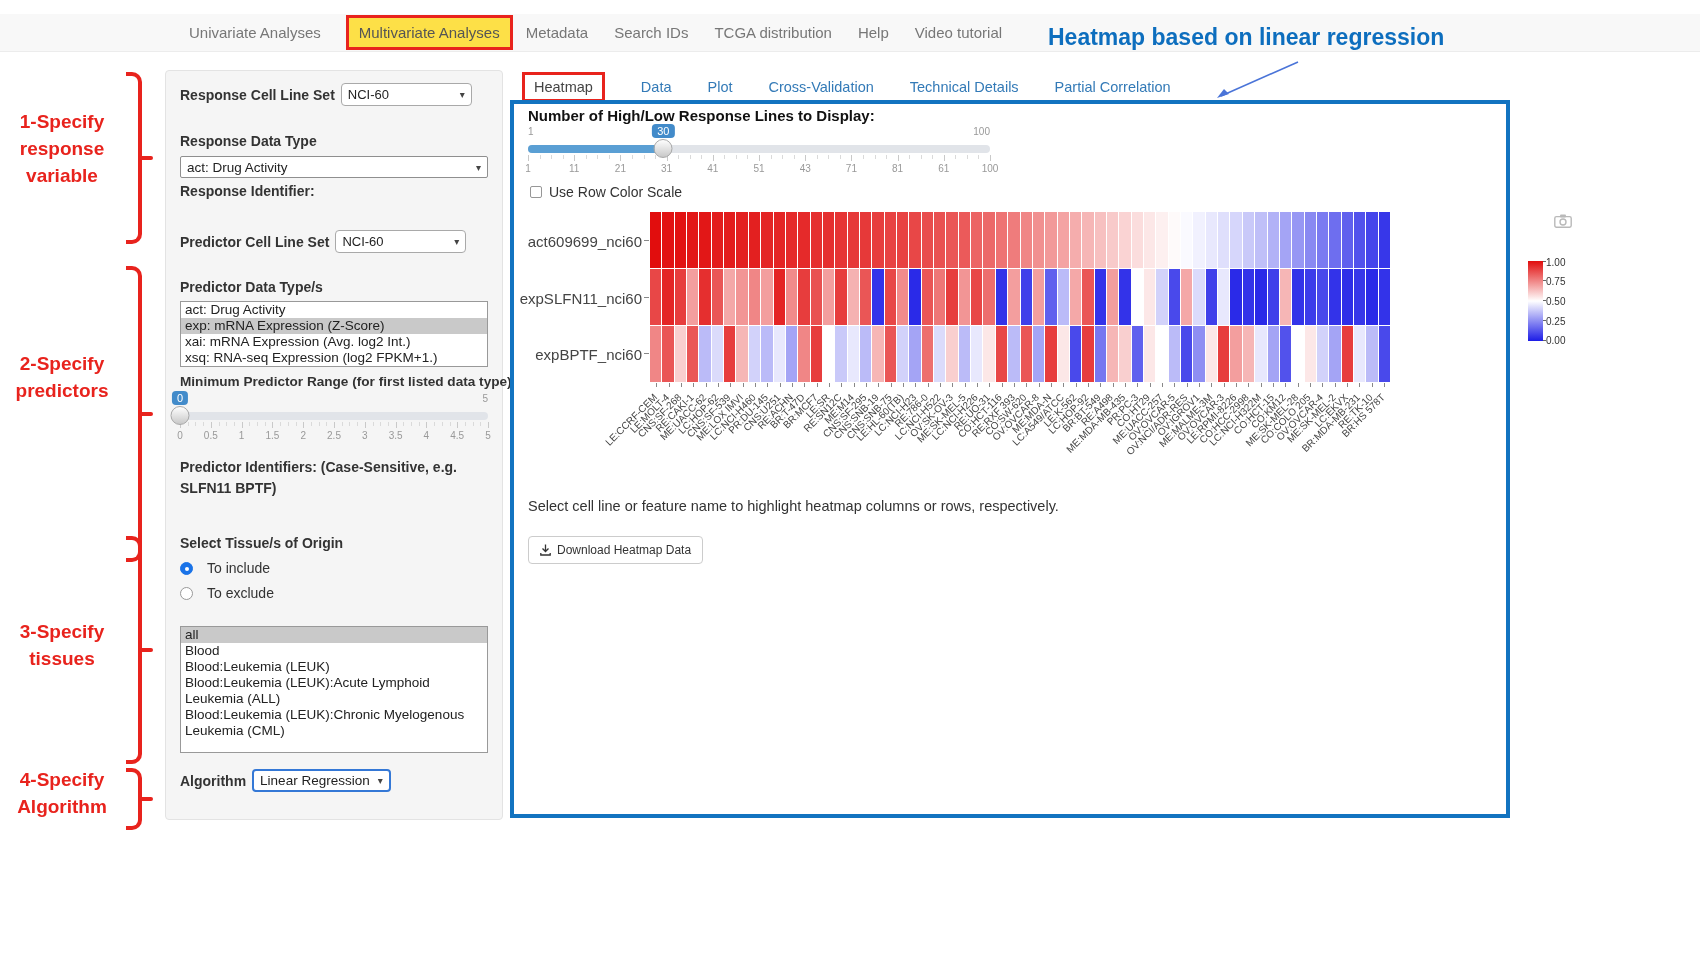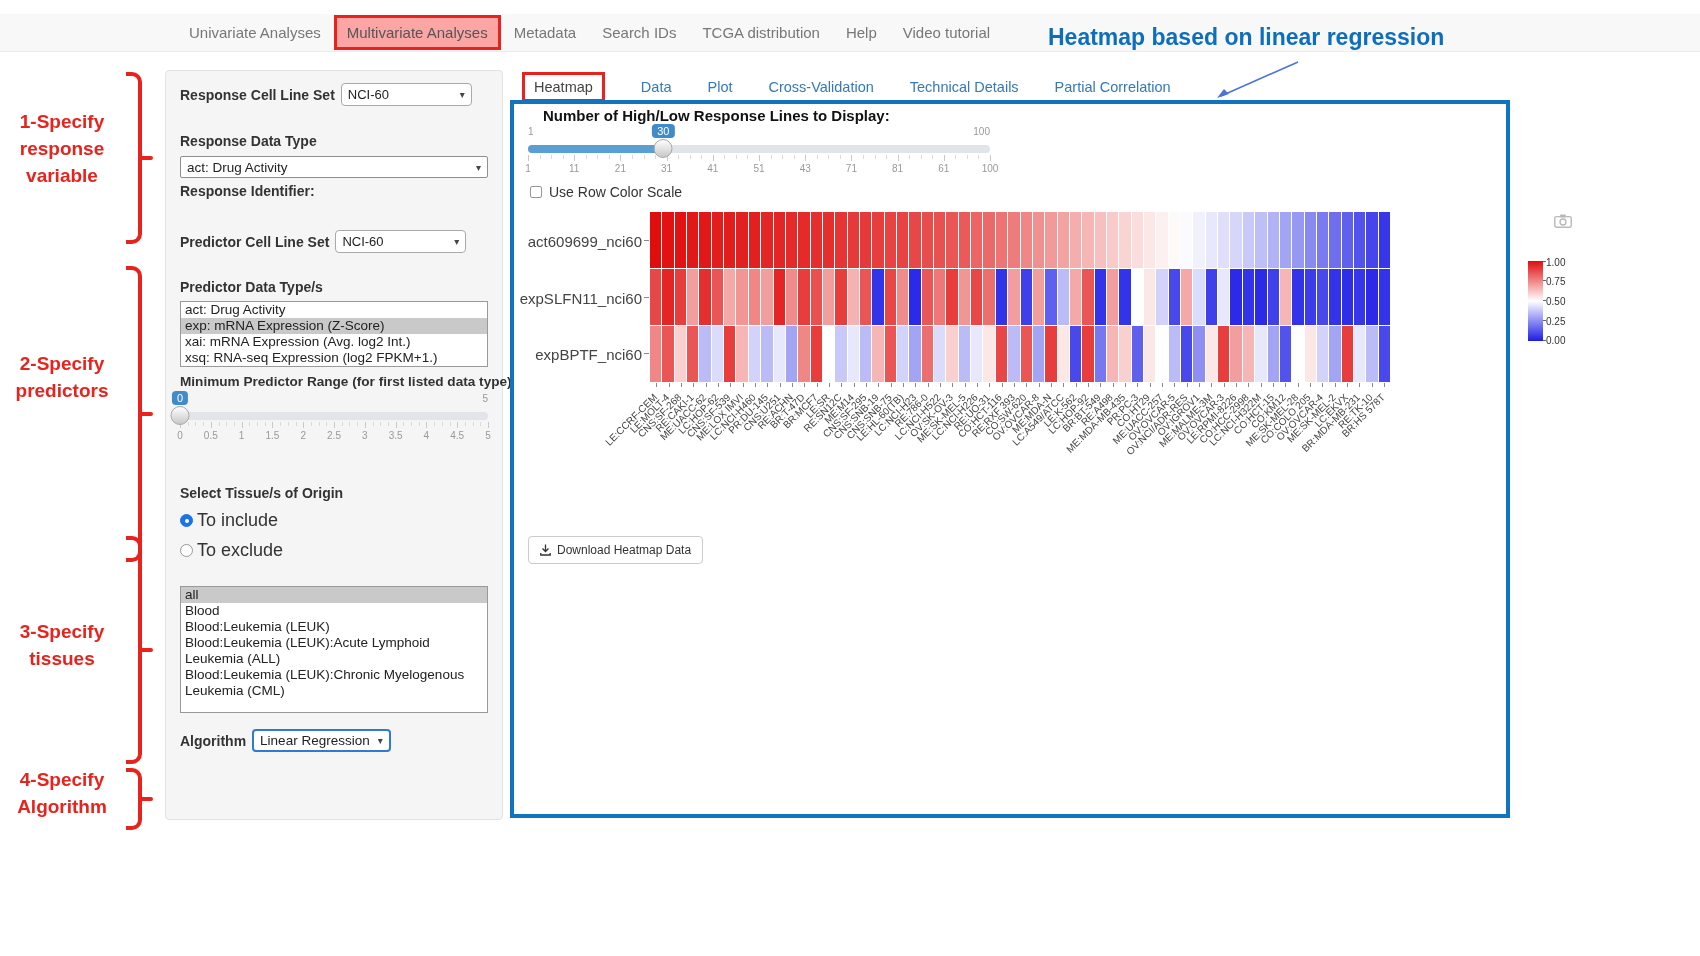--- a/index.html
+++ b/index.html
@@ -1,21 +1,21 @@
 <!DOCTYPE html>
 <html><head>
 <meta charset="utf-8">
 <style>
   * { margin:0; padding:0; box-sizing:border-box; }
   html,body { width:1700px; height:956px; background:#fff; font-family:"Liberation Sans","DejaVu Sans",sans-serif; position:relative; overflow:hidden; }
 
   
   .navbar { position:absolute; left:0; top:14px; width:1700px; height:38px; background:#f8f8f8; border-bottom:1px solid #ececec; display:flex; align-items:center; padding-left:176px; }
   .nav-item { font-size:15px; color:#777; padding:9px 13px; white-space:nowrap; cursor:pointer; }
-  .nav-item.active { color:#555; background:#fca5a5; padding:6px 10px; border:3px solid #e8231d; }
+  .nav-item.active { color:#555; background:#fde047; padding:6px 10px; border:3px solid #e8231d;margin-left:12px; }
 
   
   .blue-heading { position:absolute; left:1048px; top:24px; font-size:23px; font-weight:bold; color:#0d6ebe; white-space:nowrap; }
   .anno-arrow { position:absolute; left:1195px; top:56px; }
 
   
   .step-label { position:absolute; color:#e8231d; font-weight:bold; font-size:19px; line-height:27px; text-align:center; }
   .bracket { position:absolute; width:16px; border:4px solid #e8231d; border-left:none; border-radius:0 10px 10px 0; }
   .bracket:after { content:""; position:absolute; right:-15px; top:calc(50% - 2px); width:13px; height:4px; background:#e8231d; border-radius:2px; }
 
@@ -23,21 +23,21 @@
   .form-panel { position:absolute; left:165px; top:70px; width:338px; height:750px; background:#f5f5f5; border:1px solid #e3e3e3; border-radius:4px; padding:12px 14px; font-size:14px; color:#333; }
   .lbl { font-weight:bold; font-size:14px; color:#333; }
   .inline-row { display:flex; align-items:center; gap:6px; }
   .sel { background:#fff; border:1px solid #a9a9a9; border-radius:4px; height:23px; display:flex; align-items:center; justify-content:space-between; padding:0 6px; font-size:13px; color:#222; cursor:pointer; }
   .sel .chev { font-size:10px; color:#444; margin-left:8px; }
   .sel.square { border-radius:2px; border-color:#8f8f8f; height:22px; font-size:13.5px; }
   .txt-input { background:#fff; border:1px solid #ccc; border-radius:4px; height:27px; width:100%; font-size:12px; color:#777; padding:0 9px; display:flex; align-items:center; }
   .listbox { background:#fff; border:1px solid #999; width:100%; font-size:13.5px; line-height:16px; color:#222; overflow:hidden; }
   .listbox .opt { padding:0 4px; cursor:pointer; }
   .listbox .opt.selected { background:#c9c9c9; }
-  .radio-row { display:flex; align-items:center; gap:4px; margin-top:9px; font-size:18px; cursor:pointer; }
+  .radio-row { display:flex; align-items:center; gap:14px; margin-top:9px; font-size:14px; cursor:pointer; }
   .radio { width:13px; height:13px; border-radius:50%; border:1px solid #999; background:#fff; position:relative; }
   .radio.checked { background:#1a73e8; border-color:#1a73e8; }
   .radio.checked:after { content:""; position:absolute; left:4px; top:4px; width:4px; height:4px; background:#fff; border-radius:50%; }
 
   
   .slider { position:relative; }
   .sl-minmax { position:absolute; top:0; font-size:10px; color:#999; }
   .sl-badge { position:absolute; top:-2px; background:#428bca; color:#fff; font-size:11px; padding:1px 5px; border-radius:4px; transform:translateX(-50%); }
   .sl-track { position:absolute; left:0; right:0; height:8px; background:#e1e4e9; border-radius:4px; top:19px; }
   .sl-fill { position:absolute; height:8px; background:#5a9fd4; border-radius:4px 0 0 4px; top:19px; left:0; }
@@ -47,21 +47,21 @@
   .sl-tick.minor { height:4px; background:#dadada; }
   .sl-ticklbl { position:absolute; font-size:10px; color:#999; top:9px; transform:translateX(-50%); white-space:nowrap; }
 
   
   .tabs { position:absolute; left:522px; top:72px; display:flex; align-items:center; gap:36px; font-size:14.5px; }
   .tab { color:#337ab7; cursor:pointer; white-space:nowrap; }
   .tab.active { color:#444; border:3px solid #e8231d; padding:4px 9px; background:#fff; }
 
   
   .panel { position:absolute; left:510px; top:100px; width:1000px; height:718px; border:4px solid #1273c0; background:#fff; }
-  .panel-heading { position:absolute; left:29px; top:3px; font-size:15px; font-weight:bold; color:#111; }
+  .panel-heading { position:absolute; left:14px; top:3px; font-size:15px; font-weight:bold; color:#111; }
   .chk-row { position:absolute; left:16px; top:80px; display:flex; align-items:center; gap:7px; font-size:14px; color:#333; }
   .chk { width:12px; height:12px; border:1px solid #979797; border-radius:2px; background:#fff; cursor:pointer; }
 
   
   .hm-wrap { position:absolute; left:136px; top:108px; }
   .hm-grid { width:740px; height:170px; display:grid; grid-template-columns:repeat(60,1fr); grid-template-rows:repeat(3,1fr); gap:1px; background:#fff; }
   .hm-rowlabel { position:absolute; right:748px; font-size:15px; color:#444; white-space:nowrap; }
   .hm-rowtick { position:absolute; left:-6px; width:5px; height:1px; background:#888; }
   .hm-colticks { position:absolute; left:0; top:171px; width:740px; height:5px; }
   .hm-collabels { position:absolute; left:0; top:178px; width:740px; height:90px; }
@@ -210,20 +210,21 @@
         <span class="sl-tick minor" style="left: 92.5%;"></span>
         <span class="sl-tick minor" style="left: 95%;"></span>
         <span class="sl-tick minor" style="left: 97.5%;"></span>
         <span class="sl-tick" style="left: 100%;"></span>
         <span class="sl-ticklbl" style="left: 100%;">5</span>
       </div>
       <div class="sl-handle" style="left: 0%;"></div>
       <span class="sl-badge" style="left: calc(0%);">0</span>
     </div>
 
+  <div class="lbl" style="margin-top:8px; line-height:21px;">Predictor Identifiers: (Case-Sensitive, e.g. SLFN11 BPTF)</div>
 
   <div class="lbl" style="margin-top:36px;">Select Tissue/s of Origin</div>
   <div class="radio-row">
     <span class="radio checked"></span>
     <span>To include</span>
   </div>
   <div class="radio-row">
     <span class="radio"></span>
     <span>To exclude</span>
   </div>
@@ -772,20 +773,21 @@
     <span class="cb-dash" style="top:19px;"></span>
       <span class="cb-tick" style="top:20px;">0.75</span>
     <span class="cb-dash" style="top:39px;"></span>
       <span class="cb-tick" style="top:40px;">0.50</span>
     <span class="cb-dash" style="top:59px;"></span>
       <span class="cb-tick" style="top:60px;">0.25</span>
     <span class="cb-dash" style="top:79px;"></span>
       <span class="cb-tick" style="top:79px;">0.00</span>
   </div>
 
+  <div class="panel-note">Select cell line or feature name to highlight heatmap columns or rows, respectively.</div>
 
   <div class="dl-btn">
     <svg width="11" height="12" viewBox="0 0 11 12">
       <path d="M5.5 0.5 v6.5 M2.5 4.5 l3 3 3-3" fill="none" stroke="#333" stroke-width="1.3"></path>
       <path d="M0.8 9 v2 h9.4 v-2" fill="none" stroke="#333" stroke-width="1.3"></path>
     </svg>
     <span>Download Heatmap Data</span>
   </div>
 </div>
 

